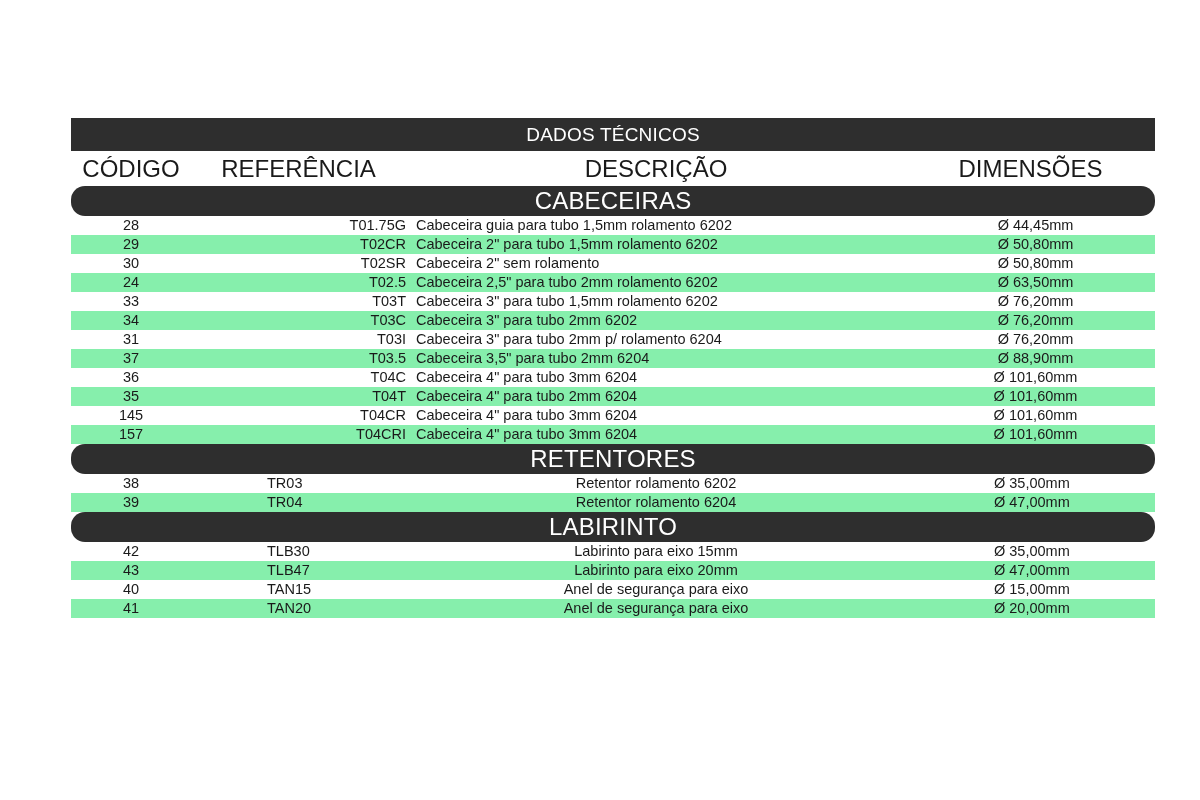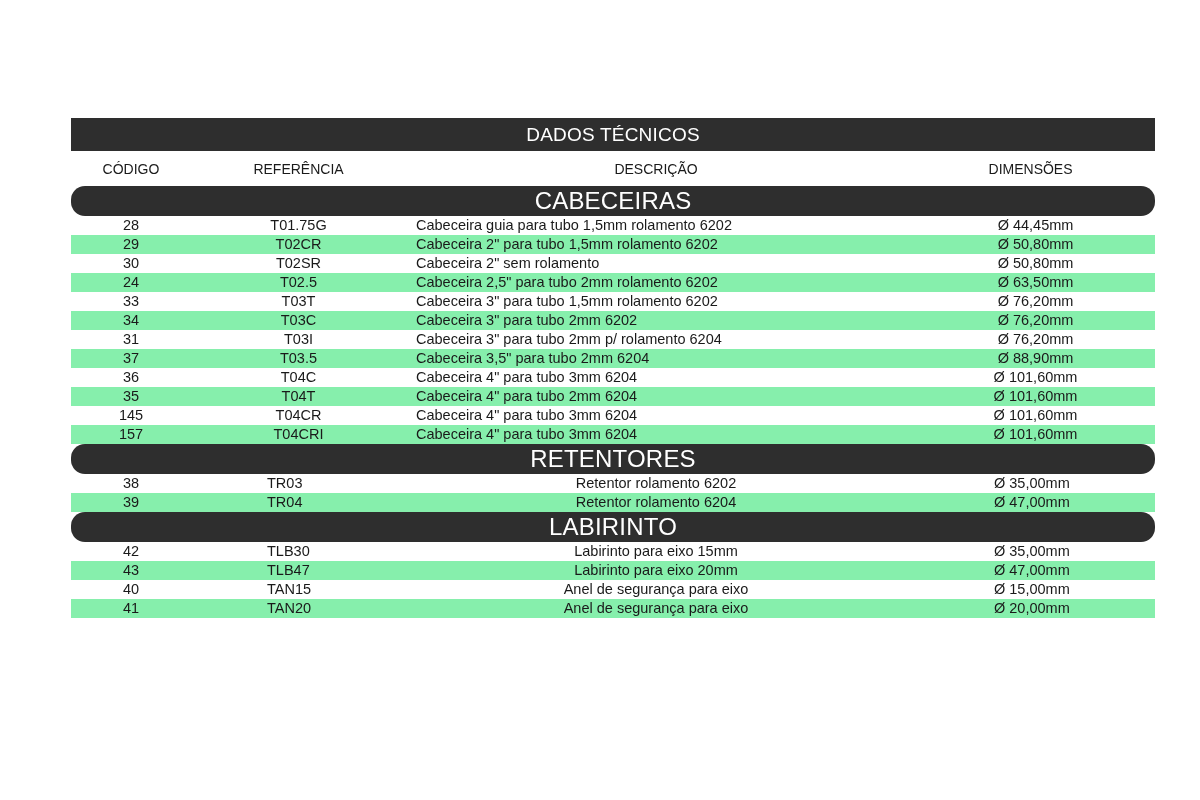--- a/index.html
+++ b/index.html
@@ -41,21 +41,21 @@
     color: #ffffff;
     text-align: center;
     font-size: 19px;
     height: 33px;
     letter-spacing: 0.2px;
   }
   .head-row td {
     background: #ffffff;
     color: #1a1a1a;
     text-align: center;
-    font-size: 14px;
+    font-size: 24px;
     height: 35px;
   }
   .section-row td {
     background: #2e2e2e;
     color: #ffffff;
     text-align: center;
     font-size: 24px;
     height: 30px;
     letter-spacing: 0.2px;
     border-radius: 14px;
@@ -65,21 +65,21 @@
     height: 19px;
     line-height: 19px;
   }
   .data-row.alt td {
     background: #86efac;
   }
   .data-row.plain td {
     background: #ffffff;
   }
   .cell-code { text-align: center; }
-  .cell-ref  { text-align: center; }
+  .cell-ref  { text-align: right; }
   .cell-desc { text-align: left; padding-left: 10px !important; }
   .cell-dim  { text-align: center; padding-left: 10px !important; }
 
   
   .center-ref .cell-ref { text-align: left; padding-left: 76px !important; }
   .center-desc .cell-desc { text-align: center; padding-left: 0 !important; margin-top: 28px; }
   .center-dim .cell-dim { text-align: left; padding-left: 88px !important; }
 </style>
 </head>
 <body>

